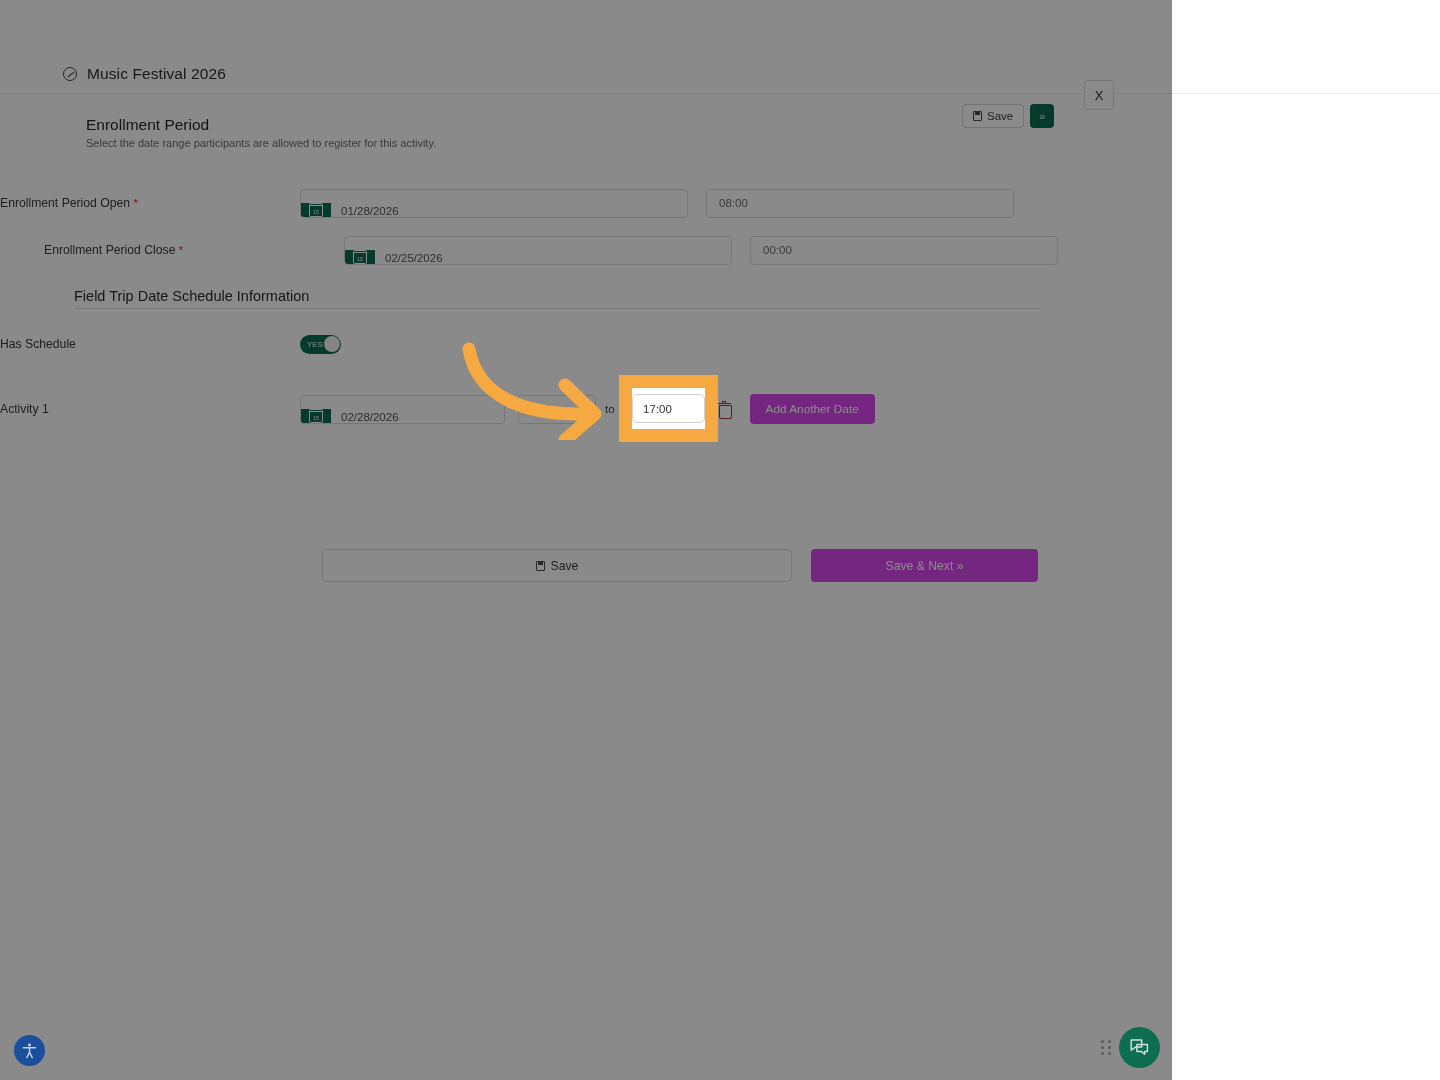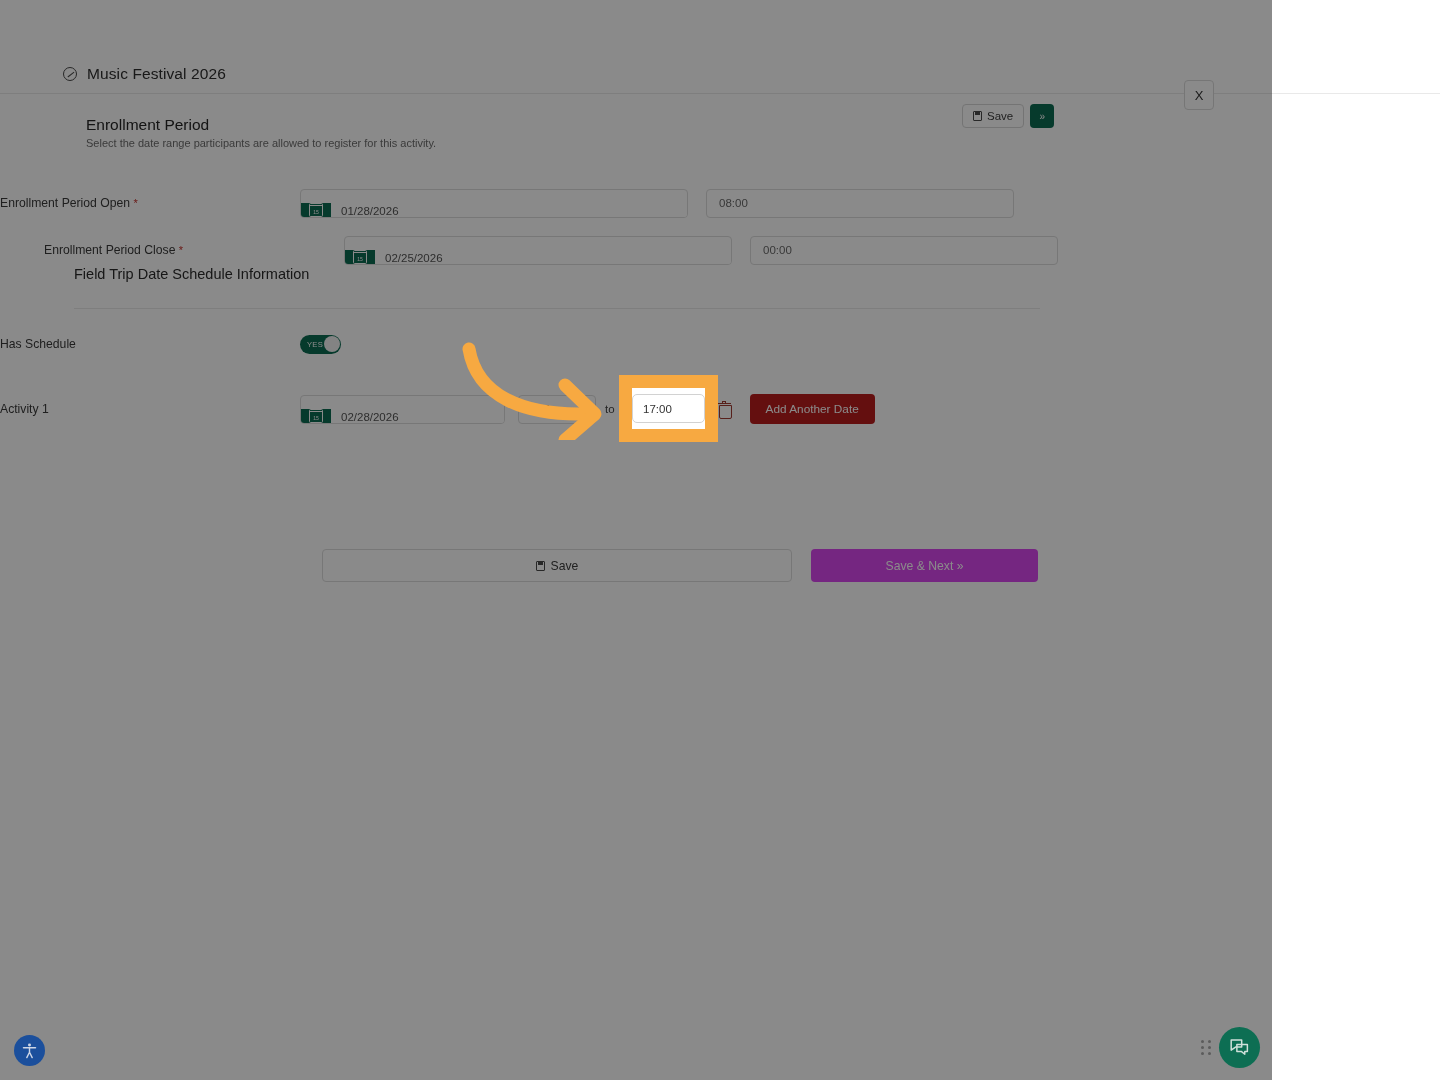--- a/index.html
+++ b/index.html
@@ -4,21 +4,21 @@
 <style>
   * { box-sizing: border-box; margin: 0; padding: 0; }
   html, body {
     width: 1440px; height: 1080px;
     font-family: "Liberation Sans", sans-serif;
     background: #ffffff;
     overflow: hidden;
   }
   #page {
     position: relative;
-    width: 1272px; height: 1080px;
+    width: 1172px; height: 1080px;
     background: #ffffff;
   }
   
   #dim {
     position: absolute; inset: 0;
     background: rgba(0,0,0,0.46);
     z-index: 50;
     pointer-events: none;
   }
 
@@ -149,21 +149,21 @@
   }
   .time-input {
     width: 308px; height: 29px;
     border: 1px solid #dcdcdc; border-radius: 4px;
     background: #fff; padding-left: 12px;
     font-size: 11.5px; color: #6a6a6a; outline: 0;
     font-family: "Liberation Sans", sans-serif;
   }
 
   .sub-head {
-    position: absolute; left: 74px; top: 172px;
+    position: absolute; left: 74px; top: 194px;
     font-size: 14.5px; color: #2c2c2c;
   }
   .sub-rule {
     position: absolute; left: 74px; top: 214px; width: 966px;
     height: 1px; background: #e9e9e9;
   }
 
   .toggle {
     width: 41px; height: 19px; border-radius: 10px;
     background: #0c6b52; position: relative;
@@ -207,21 +207,21 @@
     content:""; position:absolute; left:0; top:1.5px; width:13px; height:1.4px;
     background:#a23b33;
   }
   .trash-lid {
     position:absolute; left:4.5px; top:-1px; width:4px; height:2.5px;
     border:1.3px solid #a23b33; border-bottom:0;
   }
 
   .btn-add {
     height: 30px; padding: 0 16px; border: 0; border-radius: 4px;
-    background: #b91c1c; color: #fff; font-size: 11.8px;
+    background: #d946ef; color: #fff; font-size: 11.8px;
     font-family: "Liberation Sans", sans-serif;
   }
 
   .btn-save-big {
     position: absolute; left: 322px; top: 455px;
     width: 470px; height: 33px;
     border: 1px solid #dcdcdc; border-radius: 4px; background: #fff;
     display: flex; align-items: center; justify-content: center; gap: 6px;
     font-size: 12.2px; color: #3d3d3d;
   }

